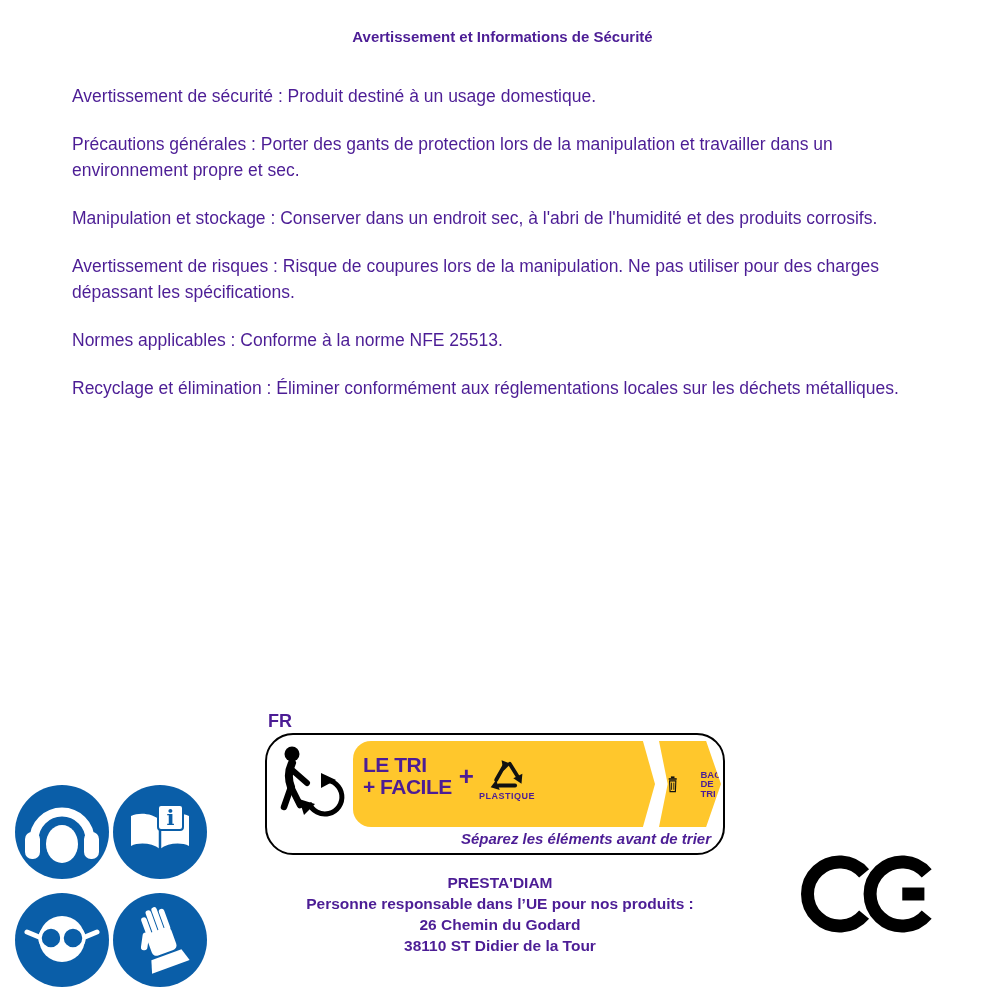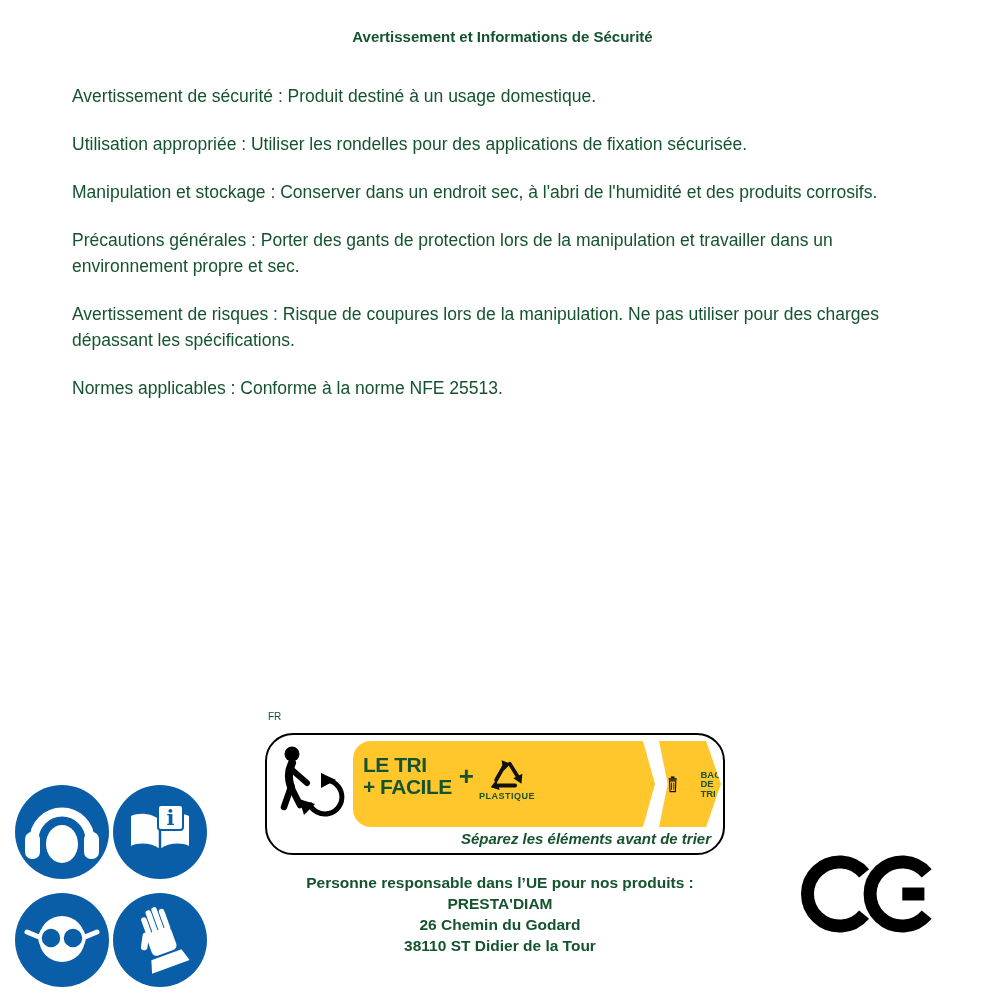--- a/index.html
+++ b/index.html
@@ -1,38 +1,38 @@
 <!DOCTYPE html>
 <html><head>
 <meta charset="utf-8">
 <style>
   html,body{margin:0;padding:0;background:#fff;}
   .canvas{
     position:relative;width:1005px;height:1005px;background:#ffffff;
-    font-family:"Liberation Sans", sans-serif;color:#14532d;overflow:hidden;
+    font-family:"Liberation Sans", sans-serif;color:#4c1d95;overflow:hidden;
   }
   .doc-title{
     position:absolute;top:28px;left:0;right:0;text-align:center;
     font-size:15px;font-weight:bold;margin:0;
   }
   .body-text{
     position:absolute;top:83px;left:72px;width:855px;
     font-size:17.5px;line-height:26px;
   }
   .body-text p{margin:0 0 22px 0;}
 
   
   .safety-icons{
     position:absolute;left:14px;top:784px;
     display:grid;grid-template-columns:96px 96px;column-gap:2px;row-gap:12px;
   }
   .safety-icons svg{display:block;}
 
   
-  .fr-code{position:absolute;left:268px;top:711px;font-size:10px;font-weight:normal;}
+  .fr-code{position:absolute;left:268px;top:711px;font-size:18px;font-weight:bold;}
   .label-box{
     position:absolute;left:265px;top:733px;width:460px;height:122px;
     border:2.5px solid #000;border-radius:28px;background:#fff;box-sizing:border-box;
   }
   .triman{position:absolute;left:8px;top:6px;}
   .yellow-main{
     position:absolute;left:86px;top:6px;width:302px;height:86px;
     background:#FFC72C;border-radius:18px 0 0 18px;
     clip-path:polygon(0 0, 96% 0, 100% 50%, 96% 100%, 0 100%);
     display:flex;align-items:center;padding:0 20px 16px 10px;box-sizing:border-box;
@@ -64,25 +64,25 @@
 </style>
 </head>
 <body>
 
 <div class="canvas">
 
   <h1 class="doc-title">Avertissement et Informations de Sécurité</h1>
 
   <div class="body-text">
     <p>Avertissement de sécurité : Produit destiné à un usage domestique.</p>
-    <p>Utilisation appropriée : Utiliser les rondelles pour des applications de fixation sécurisée.</p>
+    <p>Précautions générales : Porter des gants de protection lors de la manipulation et travailler dans un environnement propre et sec.</p>
     <p>Manipulation et stockage : Conserver dans un endroit sec, à l'abri de l'humidité et des produits corrosifs.</p>
-    <p>Précautions générales : Porter des gants de protection lors de la manipulation et travailler dans un environnement propre et sec.</p>
     <p>Avertissement de risques : Risque de coupures lors de la manipulation. Ne pas utiliser pour des charges dépassant les spécifications.</p>
     <p>Normes applicables : Conforme à la norme NFE 25513.</p>
+    <p>Recyclage et élimination : Éliminer conformément aux réglementations locales sur les déchets métalliques.</p>
   </div>
 
   <div class="safety-icons">
     <svg width="96" height="96" viewBox="0 0 96 96">
       <circle cx="48" cy="48" r="47" fill="#0A5EA8"></circle>
       <path d="M20 56 A28 28 0 0 1 76 56" stroke="#fff" stroke-width="9" fill="none"></path>
       <rect x="11" y="48" width="15" height="27" rx="7" fill="#fff"></rect>
       <rect x="70" y="48" width="15" height="27" rx="7" fill="#fff"></rect>
       <ellipse cx="48" cy="60" rx="16" ry="19" fill="#fff"></ellipse>
     </svg>
@@ -164,22 +164,22 @@
         <div>BAC</div>
         <div>DE</div>
         <div>TRI</div>
       </div>
     </div>
 
     <div class="sort-caption">Séparez les éléments avant de trier</div>
   </div>
 
   <div class="address">
+    <div>PRESTA'DIAM</div>
     <div>Personne responsable dans l’UE pour nos produits :</div>
-    <div>PRESTA'DIAM</div>
     <div>26 Chemin du Godard</div>
     <div>38110 ST Didier de la Tour</div>
   </div>
 
   <svg class="ce" width="145" height="84" viewBox="0 0 190 110">
     <path d="M84 28 A42 42 0 1 0 84 82" stroke="#000" stroke-width="17" fill="none"></path>
     <path d="M166 28 A42 42 0 1 0 166 82" stroke="#000" stroke-width="17" fill="none"></path>
     <path d="M134 55 H163" stroke="#000" stroke-width="17"></path>
   </svg>
 

